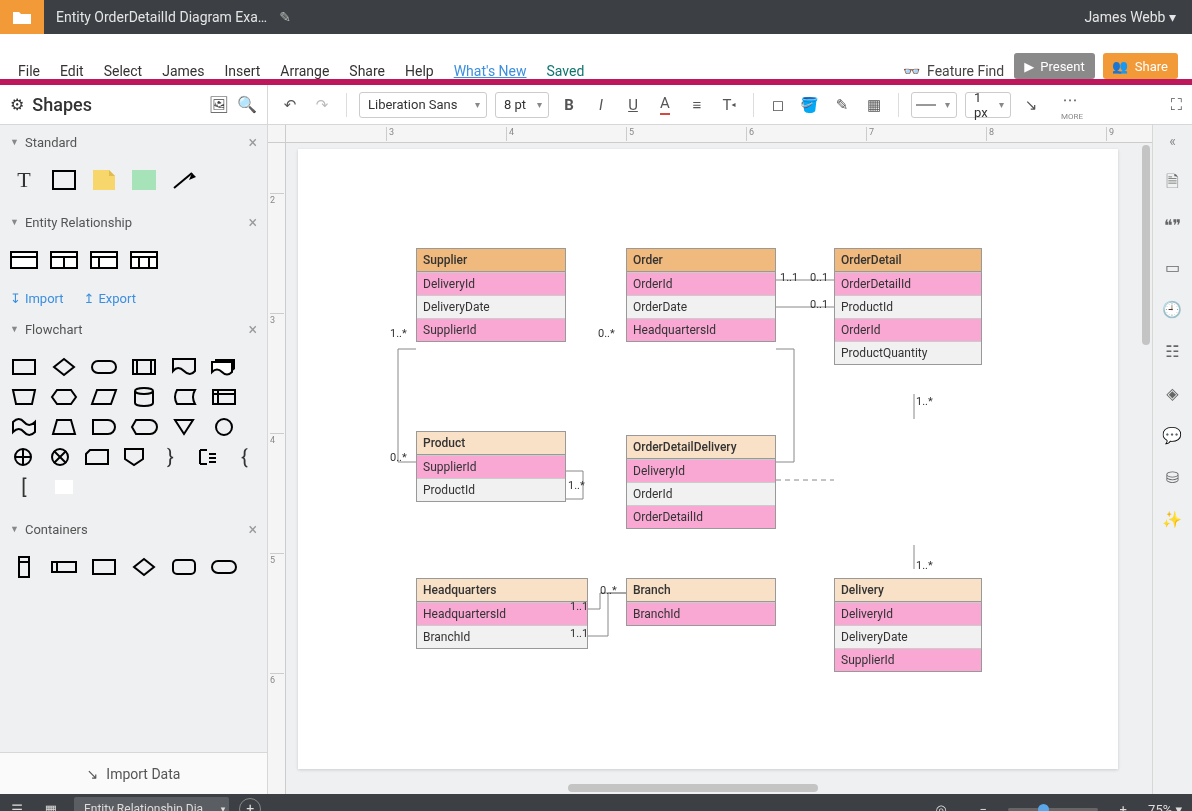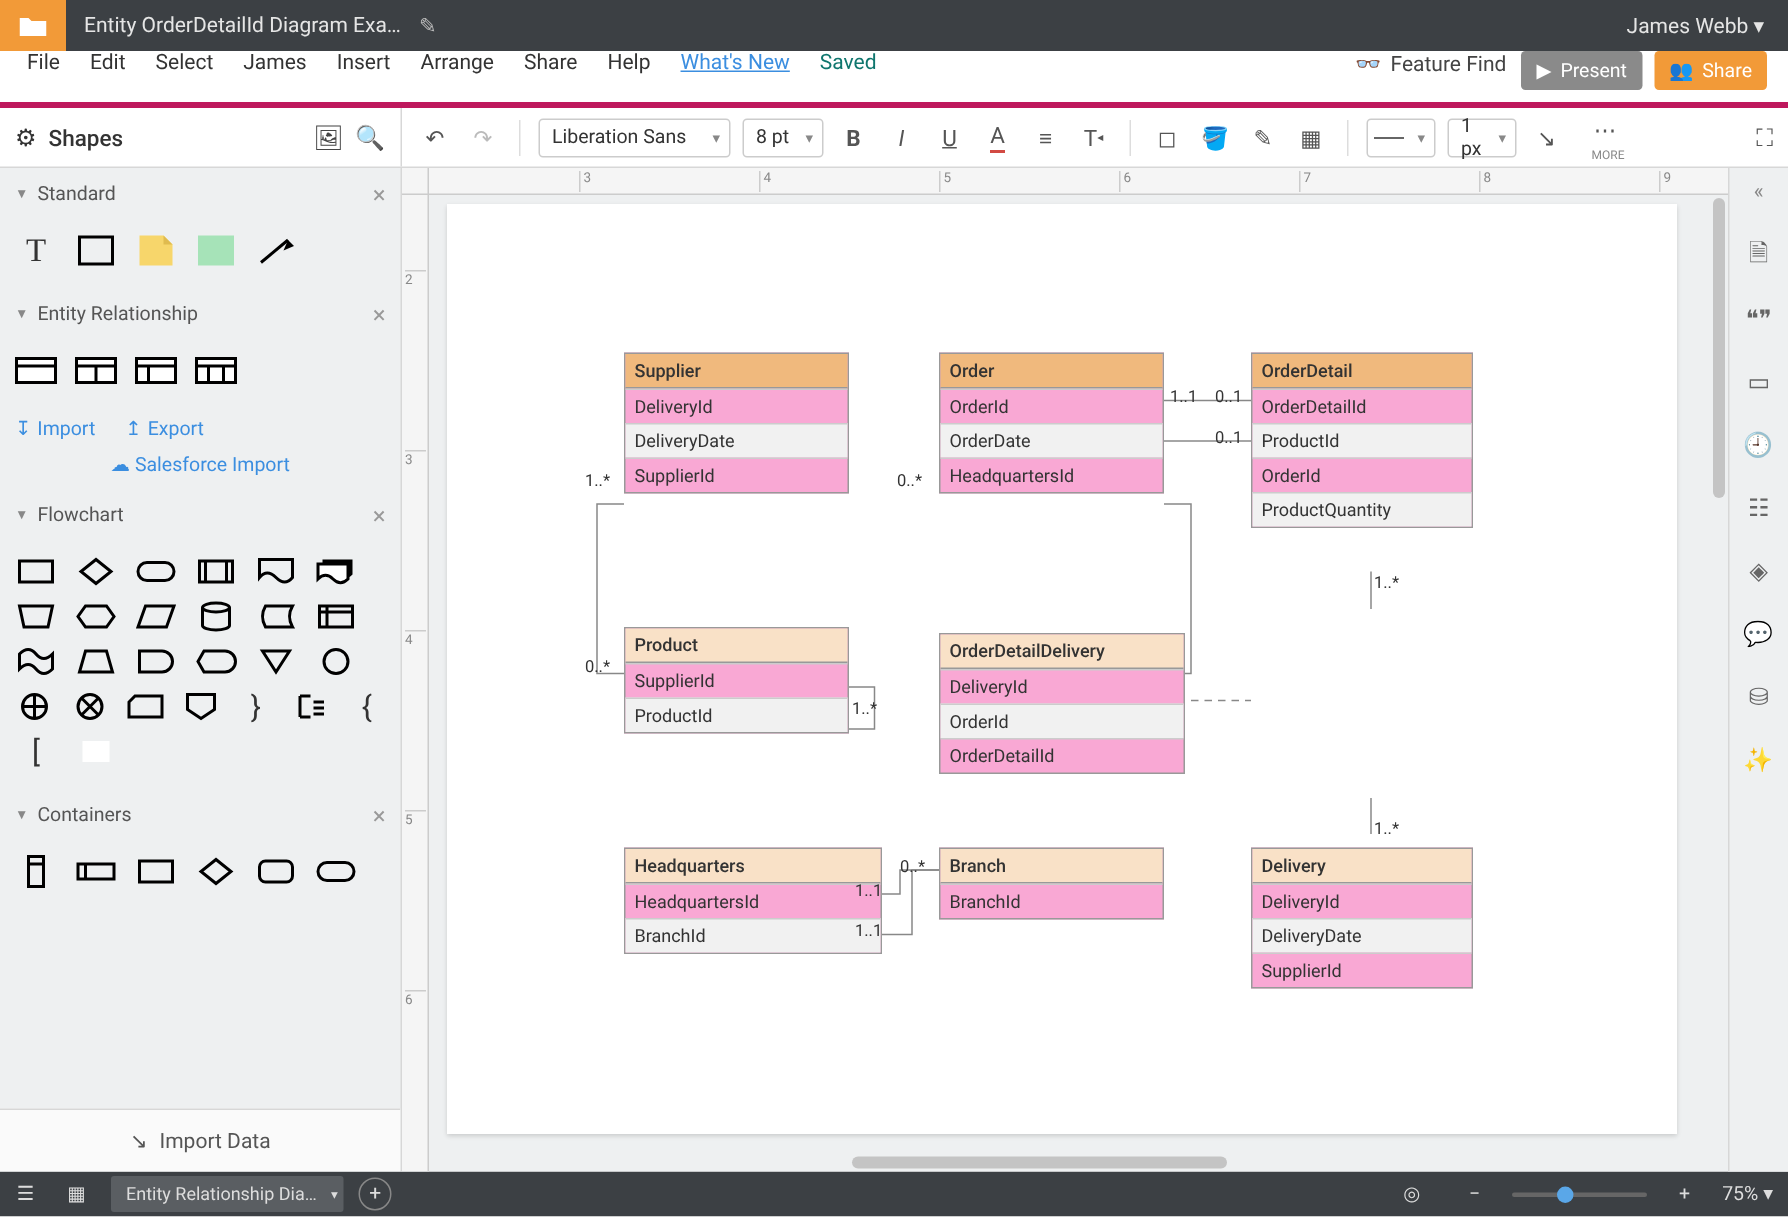--- a/index.html
+++ b/index.html
@@ -3,33 +3,33 @@
 <meta charset="utf-8">
 <style>
 *{box-sizing:border-box;margin:0;padding:0;font-family:-apple-system,BlinkMacSystemFont,"Segoe UI",Roboto,Arial,sans-serif}
 body{width:1192px;height:811px;overflow:hidden;background:#fff;color:#333;font-size:13px}
 .titlebar{height:34px;background:#3c4044;display:flex;align-items:center;color:#fff}
 .titlebar .folder{width:44px;height:34px;background:#f29a38;display:flex;align-items:center;justify-content:center}
 .titlebar .title{padding:0 12px;font-size:14px;flex:0 0 auto;color:#e5e5e5}
 .titlebar .edit{color:#bbb;font-size:14px;cursor:pointer}
 .titlebar .spacer{flex:1}
 .titlebar .user{padding:0 16px;color:#e5e5e5;font-size:14px;cursor:pointer}
-.menubar{height:38px;border-bottom:4px solid #be185d;display:flex;align-items:flex-start;padding:0 8px}
+.menubar{height:51px;border-bottom:6px solid #be185d;display:flex;align-items:flex-end;padding:0 8px}
 .menubar .mitem{padding:0 10px;font-size:14px;color:#333;cursor:pointer}
 .menubar .mitem.link{color:#3b8ee0;text-decoration:underline}
 .menubar .mitem.muted{color:#0f766e}
 .menubar .spacer{flex:1}
 .menubar .ff{display:flex;align-items:center;gap:6px;color:#444;font-size:14px;margin-right:10px}
 .menubar .btn{height:26px;padding:0 10px;border-radius:3px;display:flex;align-items:center;gap:6px;font-size:13px;cursor:pointer}
 .menubar .btn.gray{background:#8a8a8a;color:#fff;margin-right:8px}
 .menubar .btn.orange{background:#f29a38;color:#fff;margin-right:6px}
 .toolbar{height:40px;border-bottom:1px solid #d7d7d7;display:flex;align-items:stretch}
 .tb-left{width:268px;border-right:1px solid #d7d7d7;display:flex;align-items:center;padding:0 10px}
 .tb-left .gear{font-size:16px;margin-right:8px}
-.tb-left .lbl{font-size:15px;font-weight:500;flex:1}
+.tb-left .lbl{font-size:18px;font-weight:500;flex:1}
 .tb-left .ico{font-size:16px;margin-left:8px;color:#444;cursor:pointer}
 .tb-right{flex:1;display:flex;align-items:center;padding:0 10px;gap:8px}
 .tb-sep{width:1px;height:24px;background:#ddd;margin:0 4px}
 .tb-btn{width:24px;height:24px;display:flex;align-items:center;justify-content:center;color:#555;cursor:pointer;font-size:15px}
 .tb-btn.disabled{color:#bbb}
 .tb-select{height:26px;border:1px solid #ccc;border-radius:3px;padding:0 20px 0 8px;font-size:13px;position:relative;display:flex;align-items:center;background:#fff;cursor:pointer}
 .tb-select::after{content:"▾";position:absolute;right:6px;color:#888;font-size:10px}
 .tb-more{text-align:center;font-size:8px;color:#888;margin-left:4px}
 .tb-fit{margin-left:auto;font-size:16px;color:#555;cursor:pointer}
 .workspace{display:flex;height:calc(811px - 34px - 38px - 40px - 30px)}
@@ -238,21 +238,20 @@
                 <line x1="8" y1="5" x2="8" y2="16" stroke="#000" stroke-width="2"></line>
                 <line x1="18" y1="5" x2="18" y2="16" stroke="#000" stroke-width="2"></line>
               </svg>
             </div>
       </div>
     </div>
     <div class="sec-actions">
       <div class="act">↧ <span>Import</span></div>
       <div class="act">↥ <span>Export</span></div>
     </div>
-    <div class="sec-sf">☁ <span>Salesforce Import</span></div>
 
     <div class="section-hdr">
           <span class="caret">▼</span>
           <span>Flowchart</span>
           <span class="x">×</span>
         </div>
     <div class="section-body">
       <div class="shape-row">
         <div class="shape">
               <svg width="24" height="16">
@@ -507,21 +506,21 @@
           <div class="erow">OrderDetailId</div>
           <div class="erow">ProductId</div>
           <div class="erow">OrderId</div>
           <div class="erow">ProductQuantity</div>
         </div>
         <div class="entity" style="left:118px;top:282px;width:150px">
           <div class="ehdr light">Product</div>
           <div class="erow">SupplierId</div>
           <div class="erow">ProductId</div>
         </div>
-        <div class="entity" style="left:328px;top:286px;width:164px">
+        <div class="entity" style="left:328px;top:286px;width:150px">
           <div class="ehdr light">OrderDetailDelivery</div>
           <div class="erow">DeliveryId</div>
           <div class="erow">OrderId</div>
           <div class="erow">OrderDetailId</div>
         </div>
         <div class="entity" style="left:118px;top:429px;width:172px">
           <div class="ehdr light">Headquarters</div>
           <div class="erow">HeadquartersId</div>
           <div class="erow">BranchId</div>
         </div>

